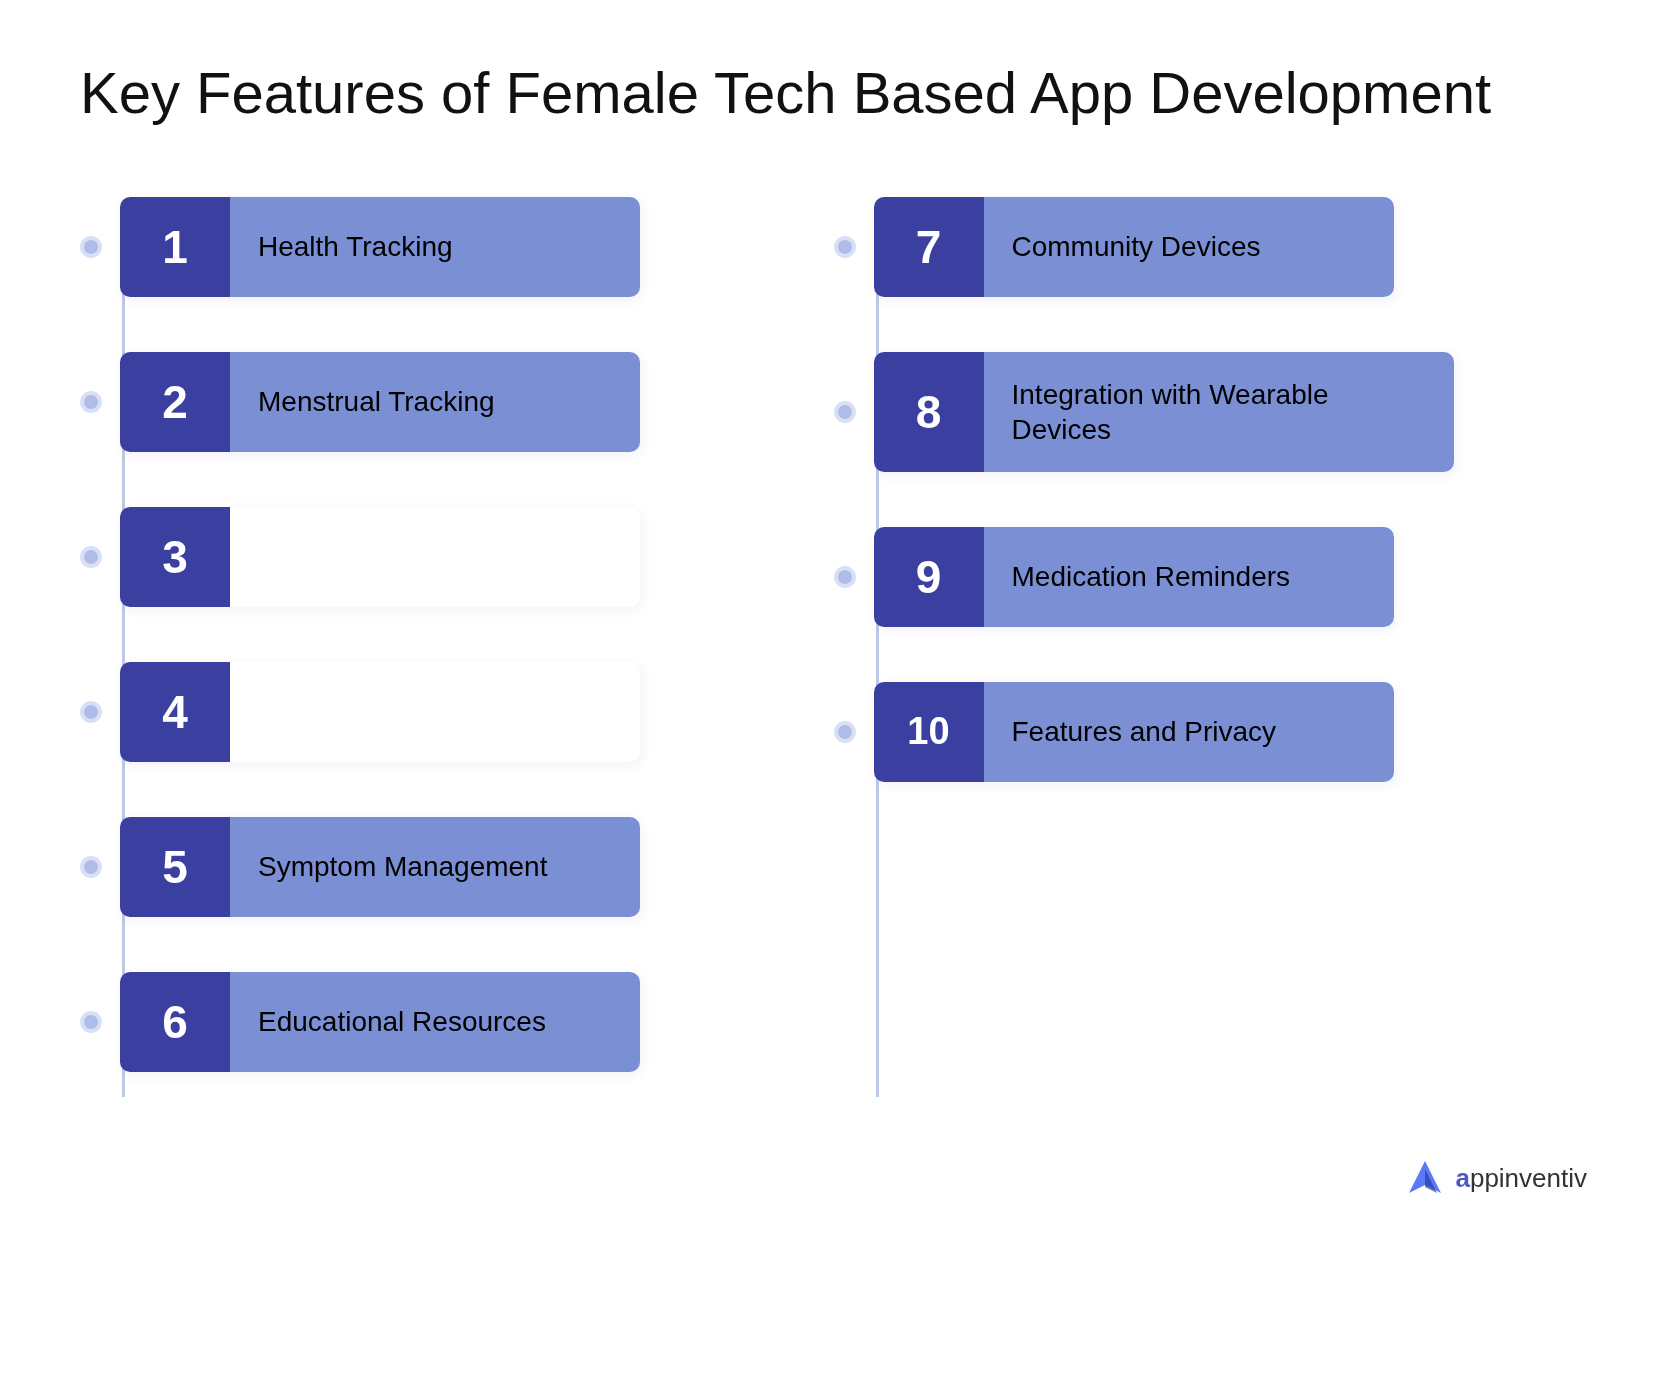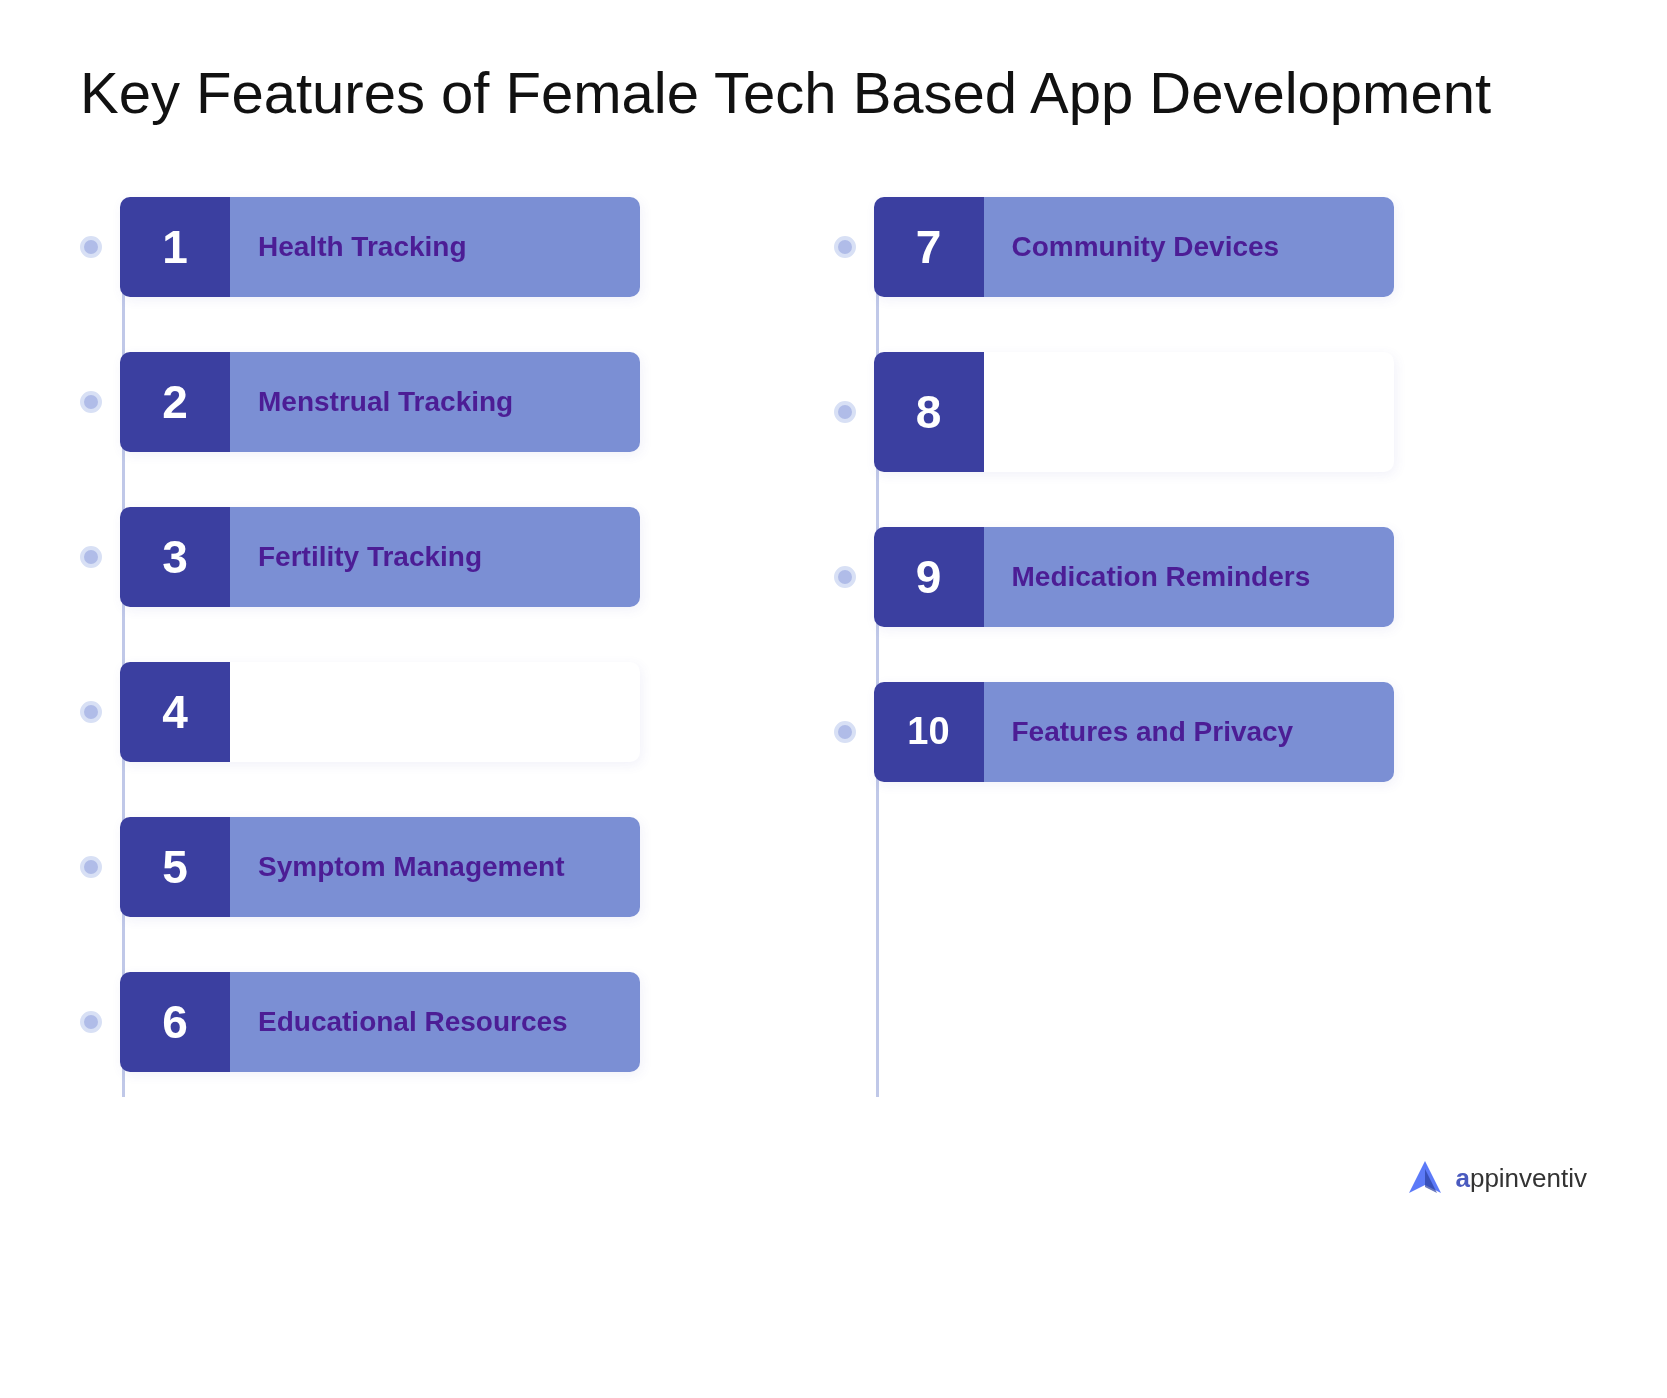--- a/index.html
+++ b/index.html
@@ -89,23 +89,23 @@
       font-weight: 900;
       display: flex;
       align-items: center;
       justify-content: center;
       min-width: 110px;
       padding: 0 18px;
     }
 
     .card-label {
       background: #7b8fd4;
-      color: #4c1d95;
+      color: #000000;
       font-size: 28px;
-      font-weight: 700;
+      font-weight: 400;
       display: flex;
       align-items: center;
       padding: 0 28px;
       flex: 1;
       line-height: 1.25;
     }
 
     
     .card-tall {
       height: 120px;
@@ -155,21 +155,20 @@
         <div class="dot"></div>
         <div class="card">
           <div class="card-number">2</div>
           <div class="card-label">Menstrual Tracking</div>
         </div>
       </div>
       <div class="feature-item">
         <div class="dot"></div>
         <div class="card">
           <div class="card-number">3</div>
-          <div class="card-label">Fertility Tracking</div>
         </div>
       </div>
       <div class="feature-item">
         <div class="dot"></div>
         <div class="card">
           <div class="card-number">4</div>
         </div>
       </div>
       <div class="feature-item">
         <div class="dot"></div>
@@ -193,20 +192,21 @@
         <div class="dot"></div>
         <div class="card">
           <div class="card-number">7</div>
           <div class="card-label">Community Devices</div>
         </div>
       </div>
       <div class="feature-item">
         <div class="dot"></div>
         <div class="card card-tall">
           <div class="card-number">8</div>
+          <div class="card-label">Integration with Wearable Devices</div>
         </div>
       </div>
       <div class="feature-item">
         <div class="dot"></div>
         <div class="card">
           <div class="card-number">9</div>
           <div class="card-label">Medication Reminders</div>
         </div>
       </div>
       <div class="feature-item">

